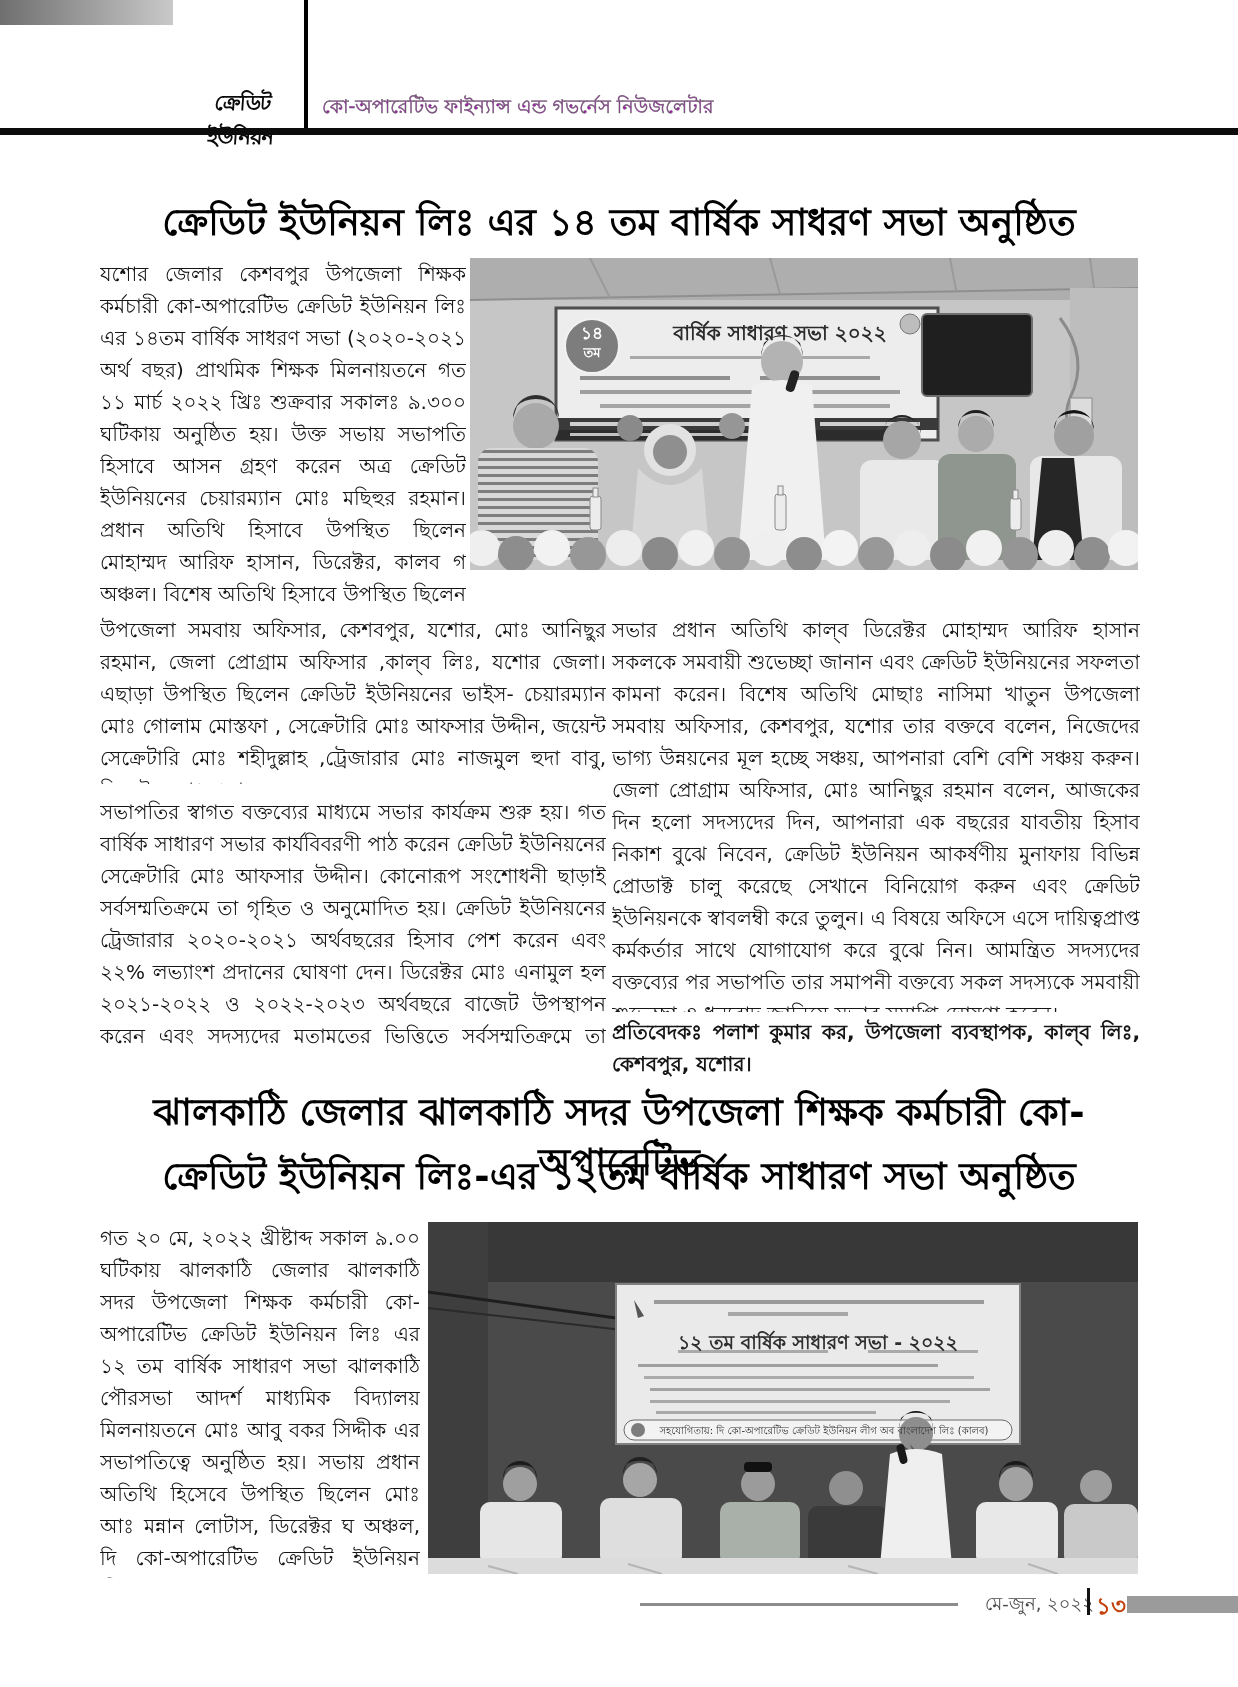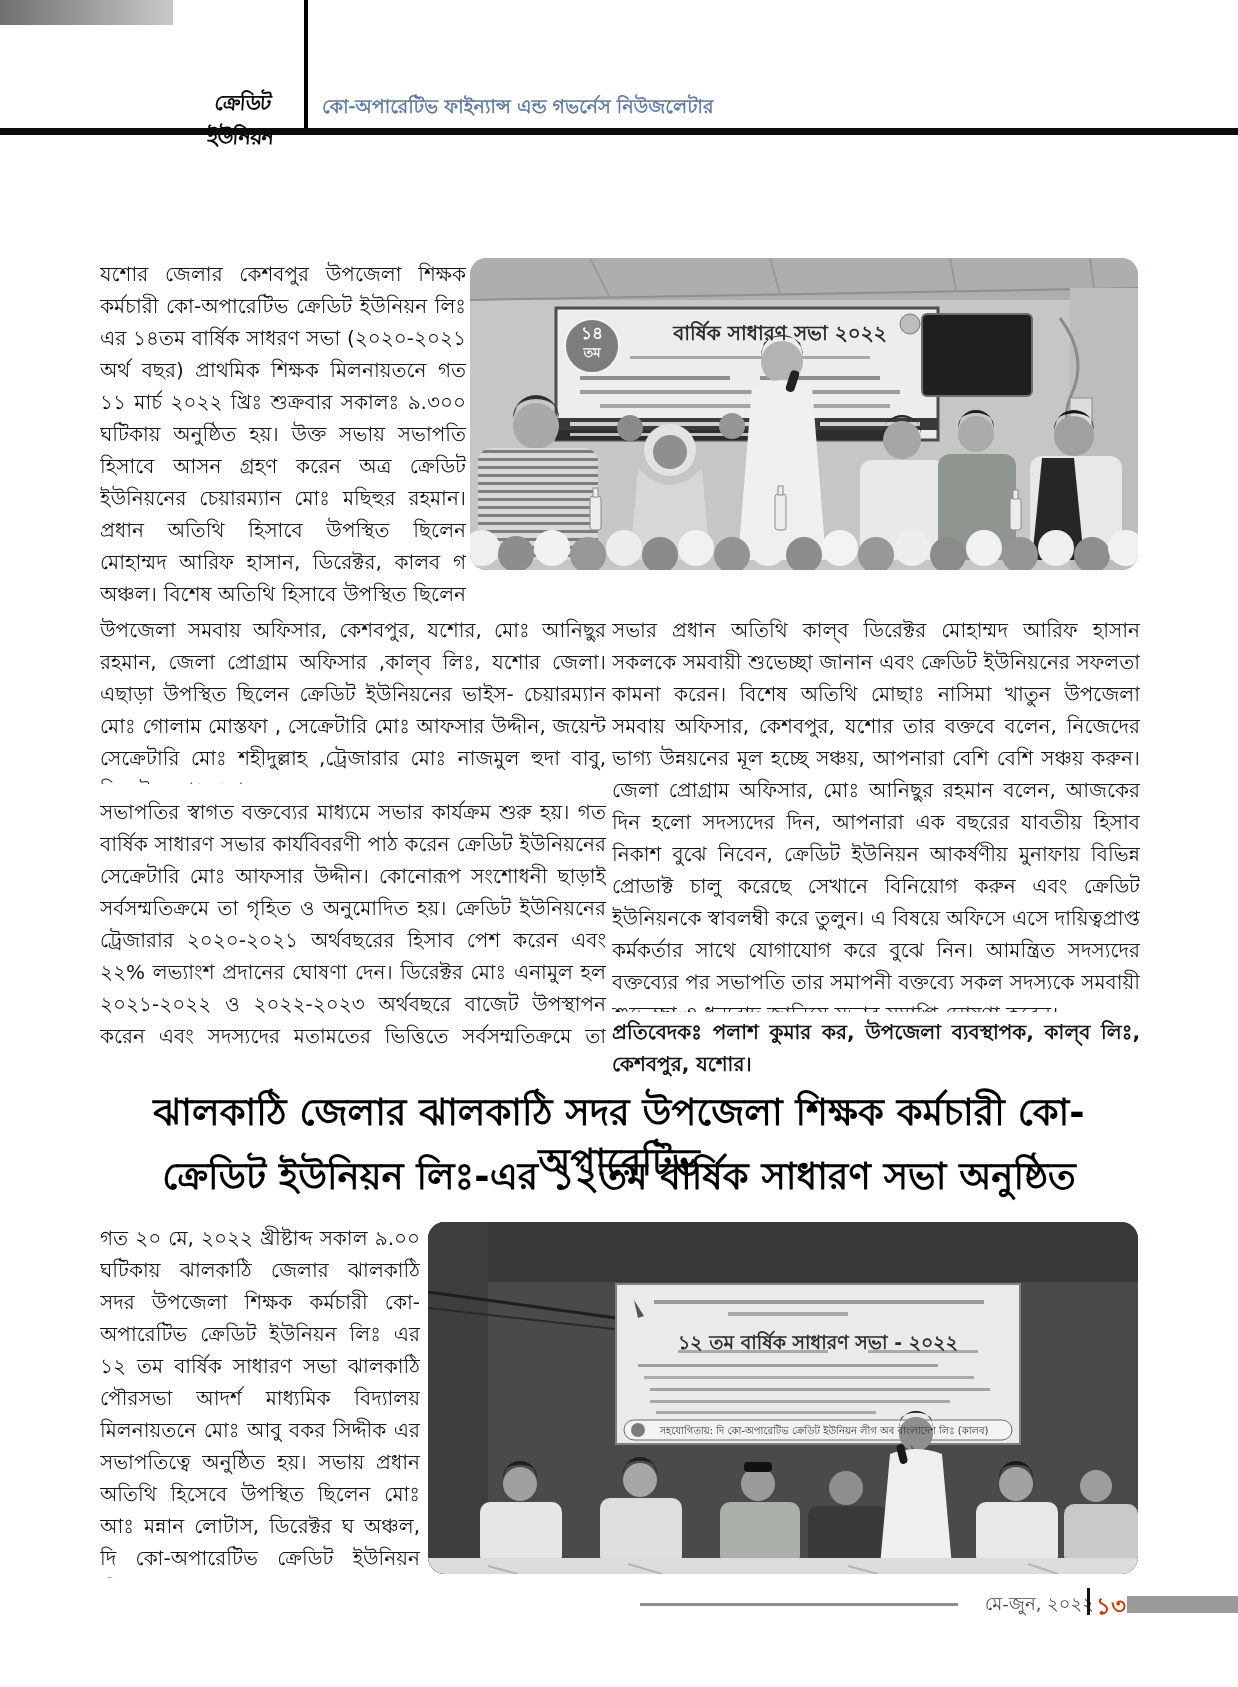--- a/index.html
+++ b/index.html
@@ -9,51 +9,52 @@
     font-family:"DejaVu Sans","Liberation Sans",sans-serif;color:#111;
   }
   .abs{position:absolute;}
   
   .hdr-gradbar{left:0;top:96;width:173px;height:25px;
     background:linear-gradient(to right,#6f6f6f,#c9c9c9);}
   .hdr-logo{left:180px;top:86px;width:125px;height:36px;
     font-weight:bold;font-size:21px;line-height:34px;color:#0a0a0a;
     letter-spacing:-1px;text-align:center;transform:skewX(-4deg);}
   .hdr-vline{left:304px;top:0;width:4px;height:130px;background:#000;}
-  .hdr-title{left:322px;top:92px;width:420px;font-size:19px;color:#3b82f6;
+  .hdr-title{left:322px;top:92px;width:420px;font-size:19px;color:#a21caf;
     -webkit-text-stroke:0.5px #6a6a6a;}
   .hdr-rule{left:0;top:128px;width:1238px;height:7px;background:#0c0c0c;}
   
   .headline{left:86px;width:1066px;text-align:center;font-weight:bold;
     color:#000;font-size:37px;line-height:50px;}
   
   .bodytext{font-size:20px;line-height:32px;text-align:justify;color:#151515;}
   .bold{font-weight:bold;}
   
-  .photo{background:#ef4444;overflow:hidden;border-radius:17px;}
+  .photo{background:#ef4444;overflow:hidden;}
   .photo svg{display:block;}
   .ph-overlay{position:absolute;text-align:center;}
   
   .ft-line{left:640px;top:1603px;width:318px;height:3px;background:#8c8c8c;}
   .ft-issue{left:985px;top:1590px;font-size:18px;color:#4a4a4a;}
   .ft-bar{left:1087px;top:1588px;width:3px;height:27px;background:#111;}
   .ft-page{left:1096px;top:1588px;font-size:23px;font-weight:bold;color:#c2410c;}
   .ft-grayblock{left:1127px;top:1596px;width:111px;height:17px;background:#9b9b9b;}
 </style>
 </head>
 <body>
 
 <div class="page">
 
   <div class="abs hdr-gradbar"></div>
   <div class="abs hdr-logo">ক্রেডিট ইউনিয়ন</div>
   <div class="abs hdr-vline"></div>
   <div class="abs hdr-title">কো-অপারেটিভ ফাইন্যান্স এন্ড গভর্নেস নিউজলেটার</div>
   <div class="abs hdr-rule"></div>
 
+  <div class="abs headline" style="top:198px;">ক্রেডিট ইউনিয়ন লিঃ এর ১৪ তম বার্ষিক সাধরণ সভা অনুষ্ঠিত</div>
 
   <div class="abs photo" style="left:470px;top:258px;width:668px;height:312px;">
     <svg width="668" height="312" viewBox="0 0 668 312">
       <defs>
         <pattern id="stripes" width="8" height="8" patternUnits="userSpaceOnUse" patternTransform="rotate(90)">
           <rect width="8" height="8" fill="#d8d8d8"></rect>
             <rect width="3" height="8" fill="#7d7d7d"></rect>
         </pattern>
       </defs>
 

